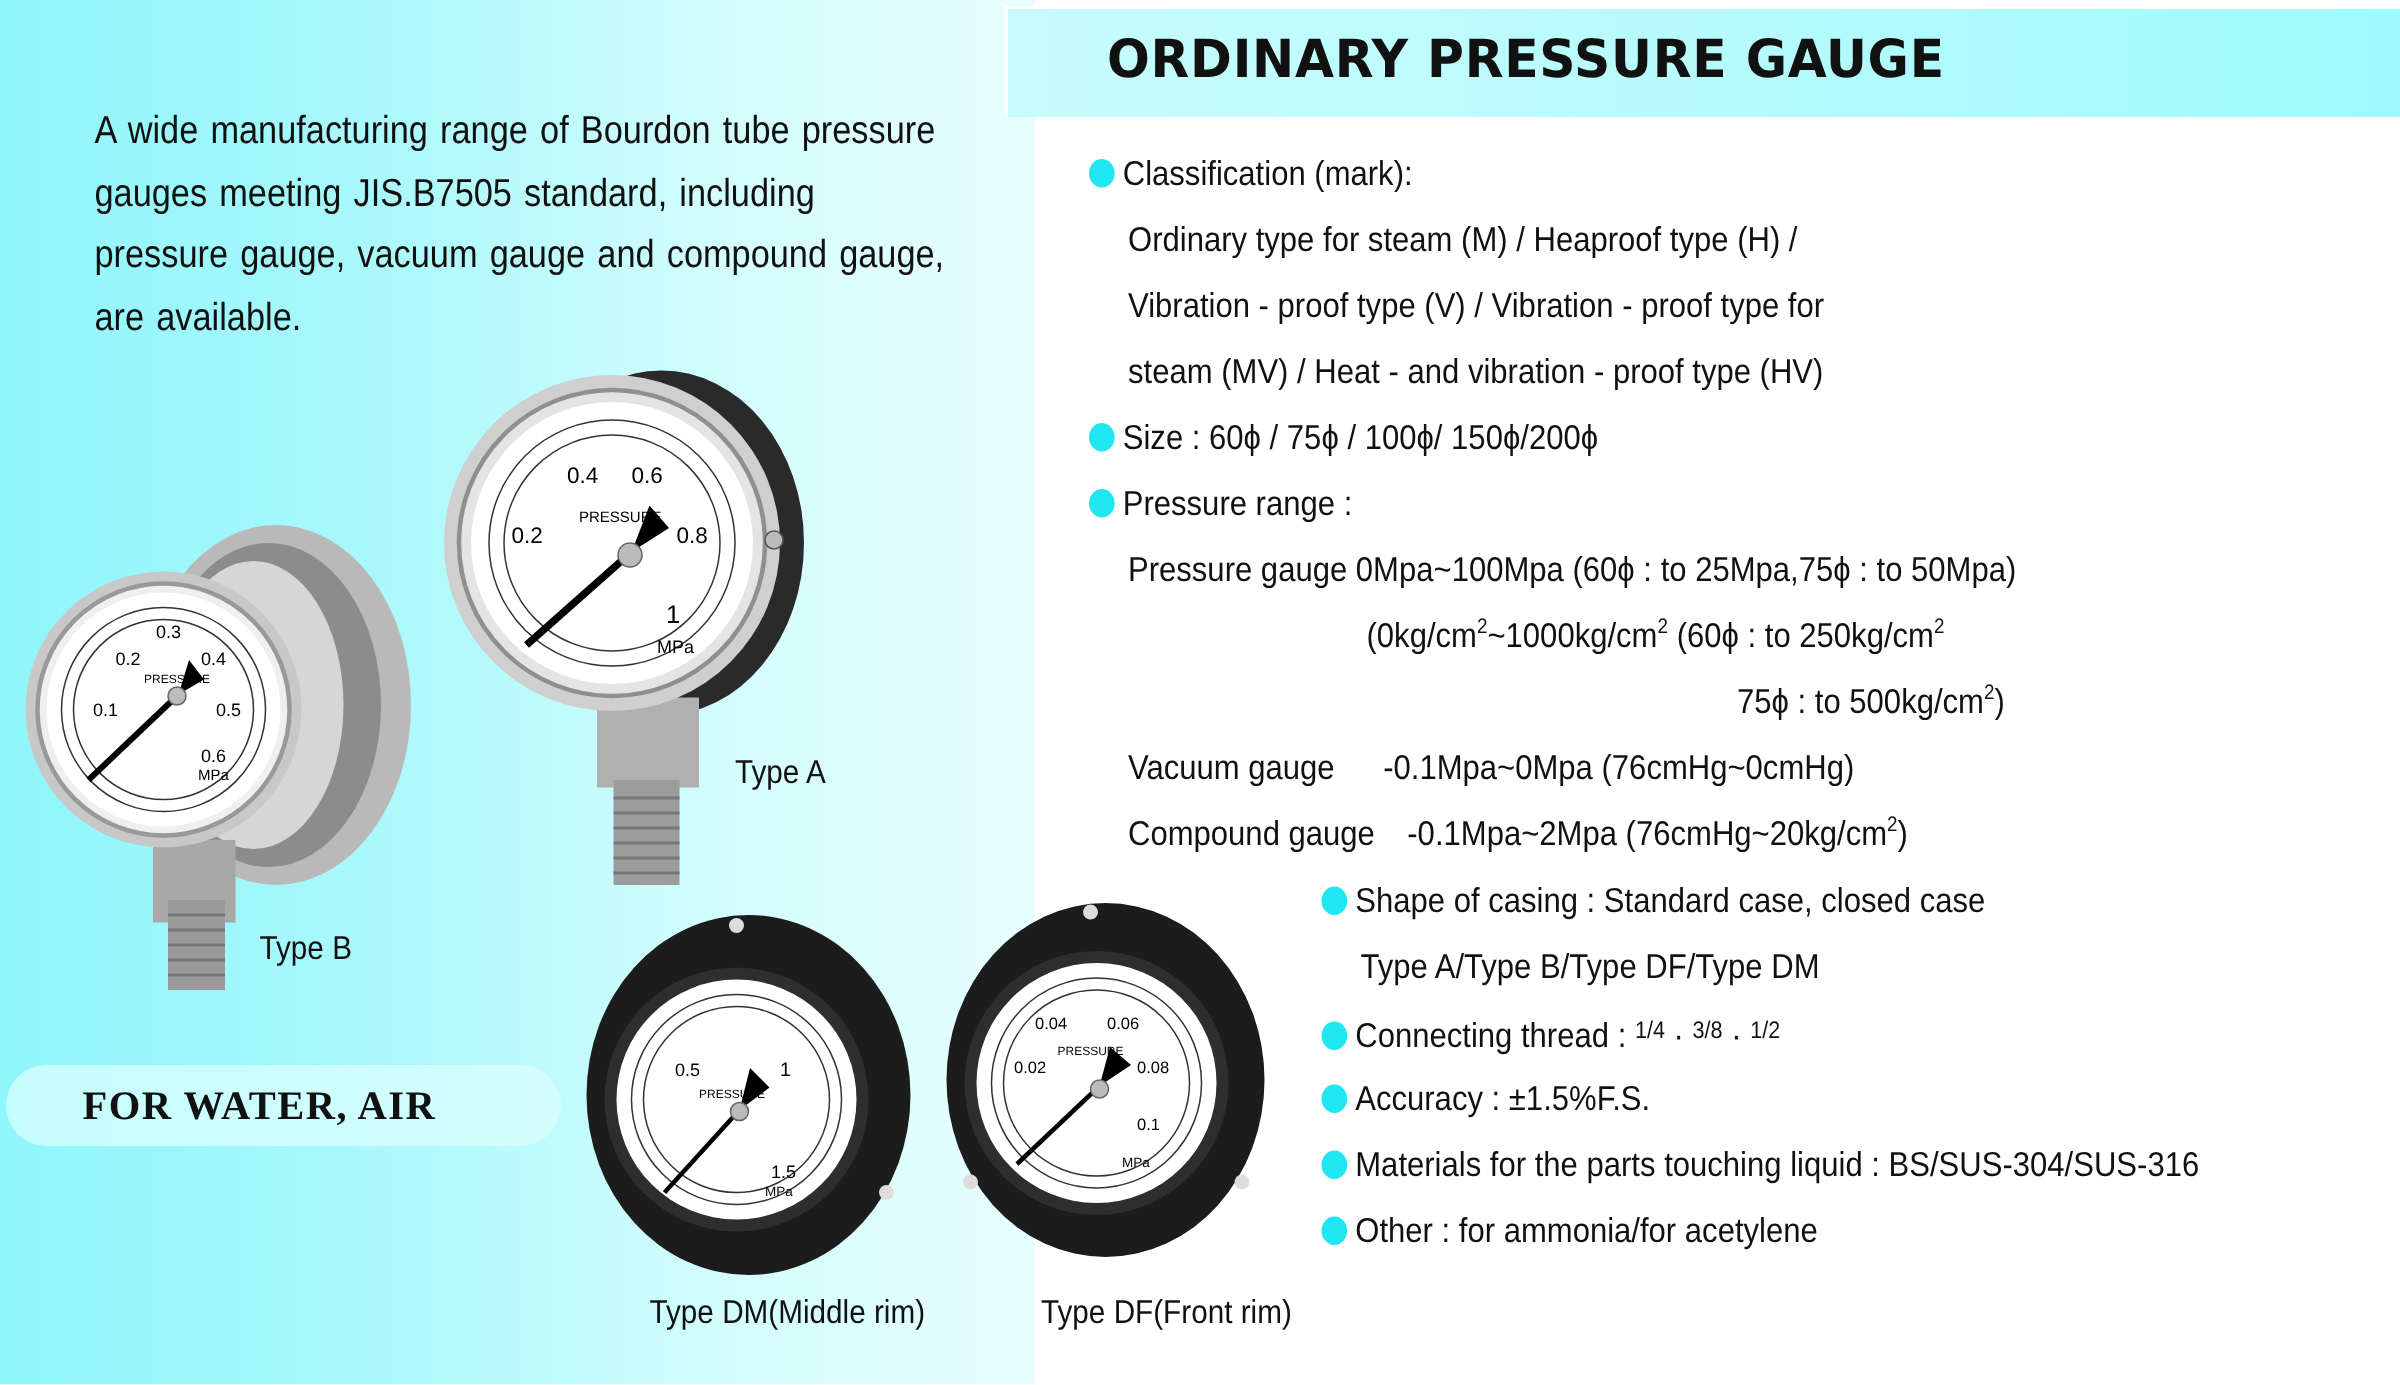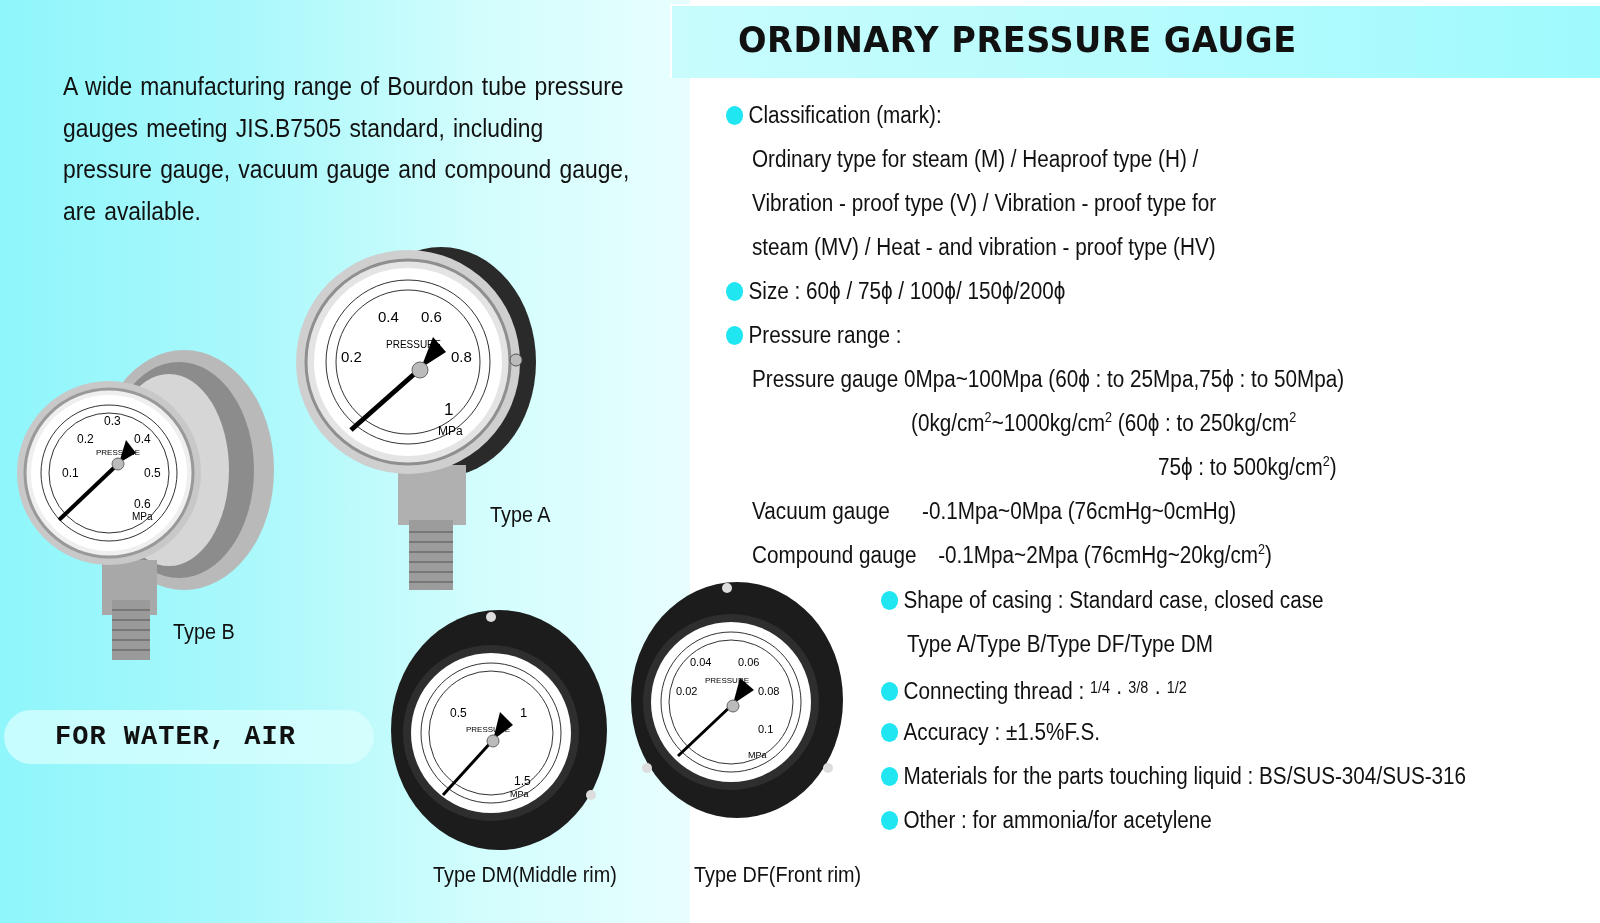--- a/index.html
+++ b/index.html
@@ -40,21 +40,21 @@
     sup { font-size: 14px; vertical-align: 9px; line-height: 0; }
     .frac { font-size: 16px; vertical-align: 6px; }
 
     .badge {
       position: absolute; left: 4px; top: 710px; width: 370px; height: 54px;
       border-radius: 27px; background: linear-gradient(90deg, #c9fdfe 0%, #d5fefe 100%);
       opacity: 0.95;
     }
     .badge-text {
       position: absolute; left: 55px; top: 722px;
-      font-family: Liberation Mono, monospace; font-weight: bold; font-size: 27px;
+      font-family: Liberation Serif, serif; font-weight: bold; font-size: 27px;
       letter-spacing: 1px; color: #111; white-space: nowrap;
     }
     .caption {
       position: absolute; font-size: 22px; color: #111; white-space: nowrap;
       transform: scaleX(0.9); transform-origin: left top;
     }
     .gauge { position: absolute; }
     .gauge svg { display: block; }
   </style>
 </head>
@@ -150,21 +150,21 @@
     <text x="126" y="180" font-size="12" font-family="Liberation Sans, sans-serif">1.5</text>
     <text x="78" y="127" font-size="8" font-family="Liberation Sans, sans-serif">PRESSURE</text>
     <line x1="55" y1="190" x2="105" y2="135" stroke="#000" stroke-width="3"></line>
     <polygon points="105,135 112,107 125,120" fill="#000"></polygon>
     <circle cx="105" cy="136" r="6" fill="#bbb" stroke="#666"></circle>
     <text x="122" y="192" font-size="9" font-family="Liberation Sans, sans-serif">MPa</text>
   </svg>
 </div>
 <div class="caption" style="left:433px; top:862px;">Type DM(Middle rim)</div>
 
-<div class="gauge" style="left:628px; top:578px;">
+<div class="gauge" style="left:628px; top:598px;">
   <svg width="218" height="245" viewBox="0 0 218 245">
     <ellipse cx="109" cy="122" rx="106" ry="118" fill="#1c1c1c"></ellipse>
     <circle cx="99" cy="10" r="5" fill="#ddd"></circle>
     <circle cx="19" cy="190" r="5" fill="#ddd"></circle>
     <circle cx="200" cy="190" r="5" fill="#ddd"></circle>
     <circle cx="103" cy="124" r="88" fill="#2e2e2e"></circle>
     <circle cx="103" cy="124" r="80" fill="#ffffff"></circle>
     <circle cx="103" cy="124" r="70" fill="none" stroke="#333" stroke-width="1"></circle>
     <circle cx="103" cy="124" r="62" fill="none" stroke="#333" stroke-width="1"></circle>
     <text x="62" y="88" font-size="11" font-family="Liberation Sans, sans-serif">0.04</text>

